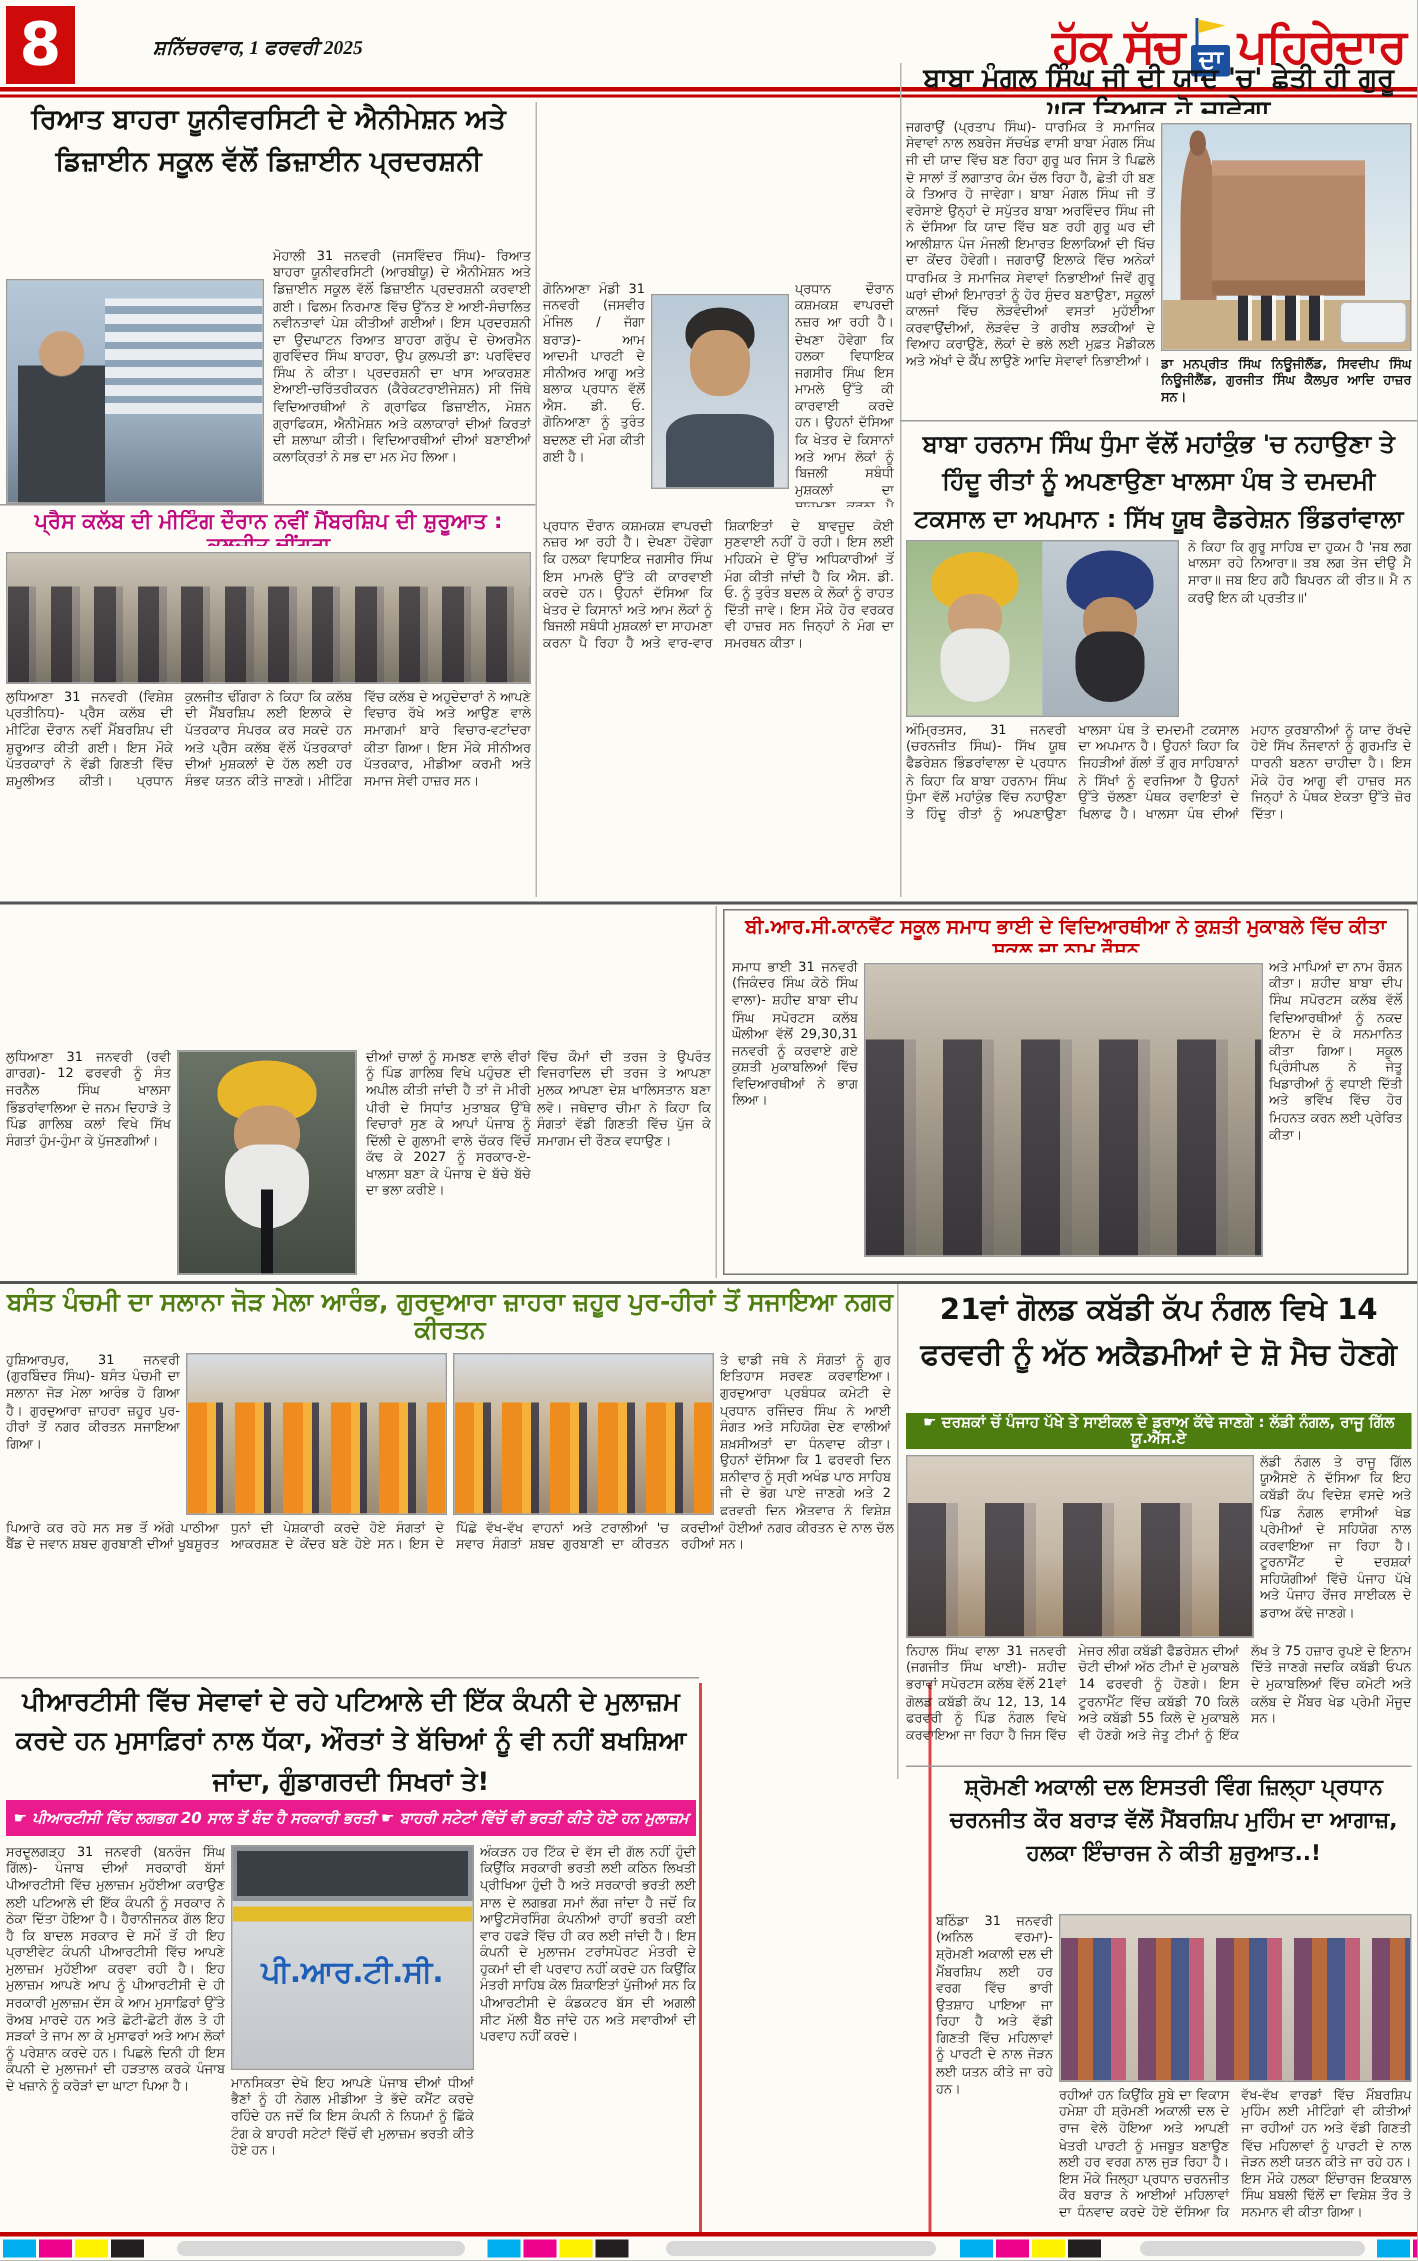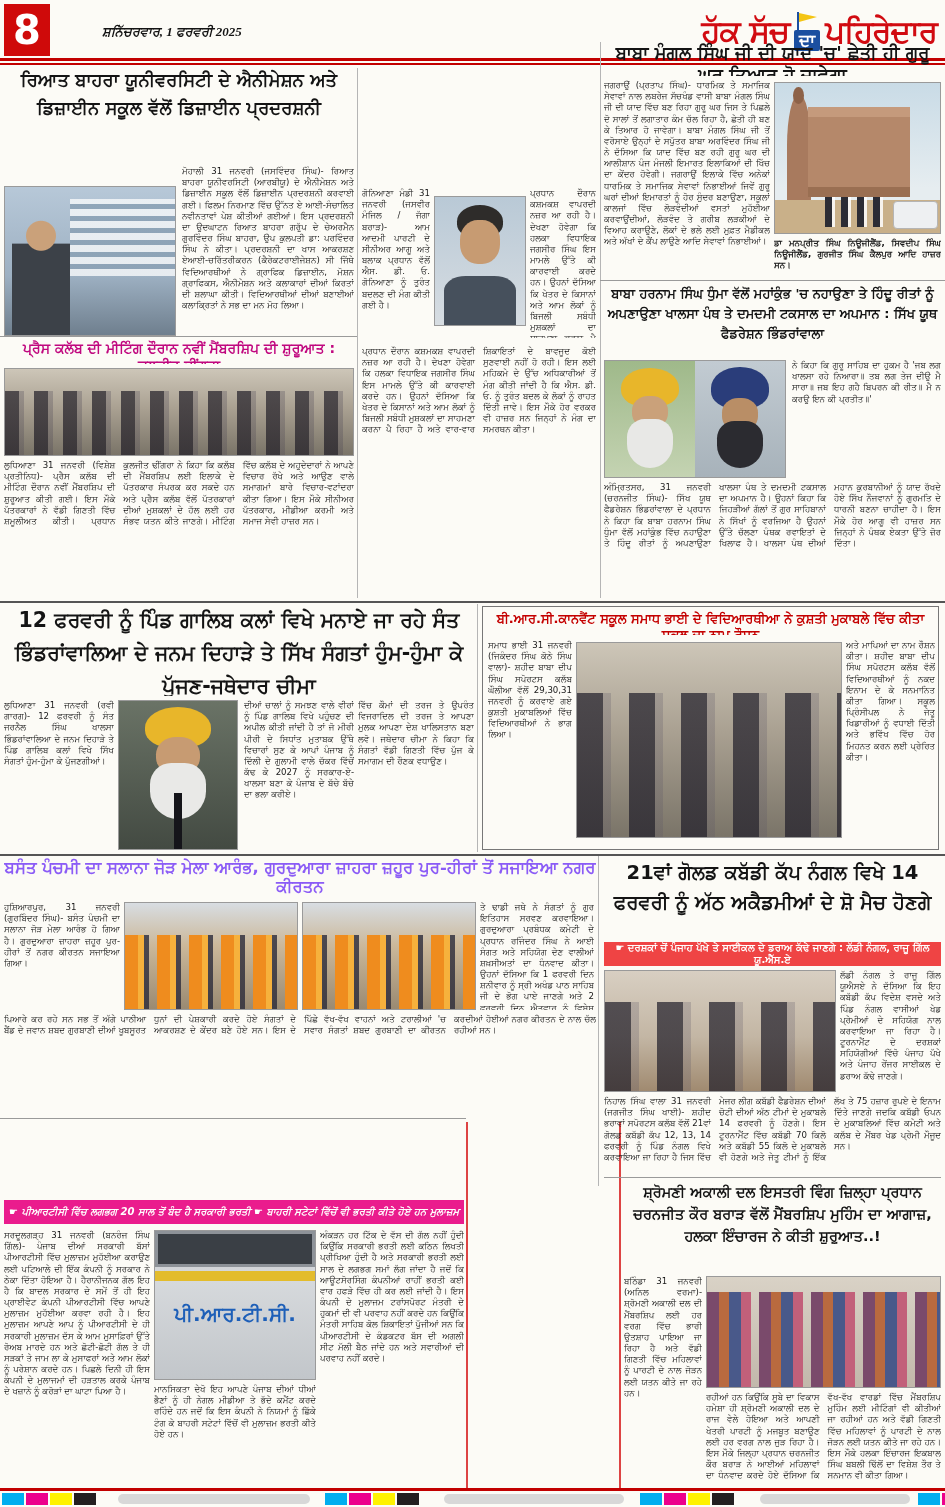--- a/index.html
+++ b/index.html
@@ -133,66 +133,66 @@
   <p class="bt" style="position:absolute;left:604px;top:80px;width:166px;height:198px">ਜਗਰਾਉਂ (ਪ੍ਰਤਾਪ ਸਿੰਘ)- ਧਾਰਮਿਕ ਤੇ ਸਮਾਜਿਕ ਸੇਵਾਵਾਂ ਨਾਲ ਲਬਰੇਜ ਸੱਚਖੰਡ ਵਾਸੀ ਬਾਬਾ ਮੰਗਲ ਸਿੰਘ ਜੀ ਦੀ ਯਾਦ ਵਿੱਚ ਬਣ ਰਿਹਾ ਗੁਰੂ ਘਰ ਜਿਸ ਤੇ ਪਿਛਲੇ ਦੋ ਸਾਲਾਂ ਤੋਂ ਲਗਾਤਾਰ ਕੰਮ ਚੱਲ ਰਿਹਾ ਹੈ, ਛੇਤੀ ਹੀ ਬਣ ਕੇ ਤਿਆਰ ਹੋ ਜਾਵੇਗਾ। ਬਾਬਾ ਮੰਗਲ ਸਿੰਘ ਜੀ ਤੋਂ ਵਰੋਸਾਏ ਉਨ੍ਹਾਂ ਦੇ ਸਪੁੱਤਰ ਬਾਬਾ ਅਰਵਿੰਦਰ ਸਿੰਘ ਜੀ ਨੇ ਦੱਸਿਆ ਕਿ ਯਾਦ ਵਿੱਚ ਬਣ ਰਹੀ ਗੁਰੂ ਘਰ ਦੀ ਆਲੀਸ਼ਾਨ ਪੰਜ ਮੰਜਲੀ ਇਮਾਰਤ ਇਲਾਕਿਆਂ ਦੀ ਖਿੱਚ ਦਾ ਕੇਂਦਰ ਹੋਵੇਗੀ। ਜਗਰਾਉਂ ਇਲਾਕੇ ਵਿੱਚ ਅਨੇਕਾਂ ਧਾਰਮਿਕ ਤੇ ਸਮਾਜਿਕ ਸੇਵਾਵਾਂ ਨਿਭਾਈਆਂ ਜਿਵੇਂ ਗੁਰੂ ਘਰਾਂ ਦੀਆਂ ਇਮਾਰਤਾਂ ਨੂੰ ਹੋਰ ਸੁੰਦਰ ਬਣਾਉਣਾ, ਸਕੂਲਾਂ ਕਾਲਜਾਂ ਵਿੱਚ ਲੋੜਵੰਦੀਆਂ ਵਸਤਾਂ ਮੁਹੱਈਆ ਕਰਵਾਉਂਦੀਆਂ, ਲੋੜਵੰਦ ਤੇ ਗਰੀਬ ਲੜਕੀਆਂ ਦੇ ਵਿਆਹ ਕਰਾਉਣੇ, ਲੋਕਾਂ ਦੇ ਭਲੇ ਲਈ ਮੁਫ਼ਤ ਮੈਡੀਕਲ ਅਤੇ ਅੱਖਾਂ ਦੇ ਕੈਂਪ ਲਾਉਣੇ ਆਦਿ ਸੇਵਾਵਾਂ ਨਿਭਾਈਆਂ।</p>
   <div class="photo" id="ph-gurd" style="left:774px;top:82px;width:167px;height:152px">
     <div class="gd-tower"></div>
     <div class="gd-main"></div>
     <div class="gd-ground"></div>
     <div class="gd-people"></div>
     <div class="gd-car"></div>
   </div>
   <p class="bt" style="position:absolute;left:774px;top:238px;width:167px;height:40px;font-weight:bold">ਡਾ ਮਨਪ੍ਰੀਤ ਸਿੰਘ ਨਿਊਜੀਲੈਂਡ, ਸਿਵਦੀਪ ਸਿੰਘ ਨਿਊਜੀਲੈਂਡ, ਗੁਰਜੀਤ ਸਿੰਘ ਕੈਲਪੁਰ ਆਦਿ ਹਾਜ਼ਰ ਸਨ।</p>
 
-  <h2 class="hl" style="position:absolute;left:604px;top:284px;width:337px;height:72px;font-size:13px;line-height:1.55">ਬਾਬਾ ਹਰਨਾਮ ਸਿੰਘ ਧੁੰਮਾ ਵੱਲੋਂ ਮਹਾਂਕੁੰਭ 'ਚ ਨਹਾਉਣਾ ਤੇ ਹਿੰਦੂ ਰੀਤਾਂ ਨੂੰ ਅਪਣਾਉਣਾ ਖਾਲਸਾ ਪੰਥ ਤੇ ਦਮਦਮੀ ਟਕਸਾਲ ਦਾ ਅਪਮਾਨ : ਸਿੱਖ ਯੂਥ ਫੈਡਰੇਸ਼ਨ ਭਿੰਡਰਾਂਵਾਲਾ</h2>
+  <h2 class="hl" style="position:absolute;left:604px;top:284px;width:337px;height:72px;font-size:16px;line-height:1.55">ਬਾਬਾ ਹਰਨਾਮ ਸਿੰਘ ਧੁੰਮਾ ਵੱਲੋਂ ਮਹਾਂਕੁੰਭ 'ਚ ਨਹਾਉਣਾ ਤੇ ਹਿੰਦੂ ਰੀਤਾਂ ਨੂੰ ਅਪਣਾਉਣਾ ਖਾਲਸਾ ਪੰਥ ਤੇ ਦਮਦਮੀ ਟਕਸਾਲ ਦਾ ਅਪਮਾਨ : ਸਿੱਖ ਯੂਥ ਫੈਡਰੇਸ਼ਨ ਭਿੰਡਰਾਂਵਾਲਾ</h2>
   <div class="photo" style="left:604px;top:360px;width:182px;height:118px;background:#b9c4cc">
     <div class="pf" style="position:absolute;left:0;top:0;width:50%;height:100%;background:linear-gradient(180deg,#9fb98a,#c4d3b2)">
       <span class="turban" style="left:18%;top:6%;width:64%;height:34%;background:#e8b62a"></span>
       <span class="face" style="left:30%;top:30%;width:40%;height:28%;background:#caa17a"></span>
       <span class="beard" style="left:24%;top:50%;width:52%;height:42%;background:#e8e8e6"></span>
     </div>
     <div class="pf" style="position:absolute;left:50%;top:0;width:50%;height:100%;background:linear-gradient(180deg,#c2cbd2,#a7b2ba)">
       <span class="turban" style="left:18%;top:5%;width:64%;height:36%;background:#2a3d7a"></span>
       <span class="face" style="left:30%;top:32%;width:40%;height:28%;background:#b98e66"></span>
       <span class="beard" style="left:24%;top:52%;width:52%;height:40%;background:#2b2b30"></span>
     </div>
   </div>
   <p class="bt" style="position:absolute;left:792px;top:360px;width:149px;height:118px">ਨੇ ਕਿਹਾ ਕਿ ਗੁਰੂ ਸਾਹਿਬ ਦਾ ਹੁਕਮ ਹੈ 'ਜਬ ਲਗ ਖਾਲਸਾ ਰਹੇ ਨਿਆਰਾ॥ ਤਬ ਲਗ ਤੇਜ ਦੀਉ ਮੈ ਸਾਰਾ॥ ਜਬ ਇਹ ਗਹੈ ਬਿਪਰਨ ਕੀ ਰੀਤ॥ ਮੈ ਨ ਕਰਉ ਇਨ ਕੀ ਪ੍ਰਤੀਤ॥'</p>
   <p class="bt cols3" style="position:absolute;left:604px;top:482px;width:337px;height:114px">ਅੰਮ੍ਰਿਤਸਰ, 31 ਜਨਵਰੀ (ਚਰਨਜੀਤ ਸਿੰਘ)- ਸਿੱਖ ਯੂਥ ਫੈਡਰੇਸ਼ਨ ਭਿੰਡਰਾਂਵਾਲਾ ਦੇ ਪ੍ਰਧਾਨ ਨੇ ਕਿਹਾ ਕਿ ਬਾਬਾ ਹਰਨਾਮ ਸਿੰਘ ਧੁੰਮਾ ਵੱਲੋਂ ਮਹਾਂਕੁੰਭ ਵਿੱਚ ਨਹਾਉਣਾ ਤੇ ਹਿੰਦੂ ਰੀਤਾਂ ਨੂੰ ਅਪਣਾਉਣਾ ਖਾਲਸਾ ਪੰਥ ਤੇ ਦਮਦਮੀ ਟਕਸਾਲ ਦਾ ਅਪਮਾਨ ਹੈ। ਉਹਨਾਂ ਕਿਹਾ ਕਿ ਜਿਹੜੀਆਂ ਗੱਲਾਂ ਤੋਂ ਗੁਰ ਸਾਹਿਬਾਨਾਂ ਨੇ ਸਿੱਖਾਂ ਨੂੰ ਵਰਜਿਆ ਹੈ ਉਹਨਾਂ ਉੱਤੇ ਚੱਲਣਾ ਪੰਥਕ ਰਵਾਇਤਾਂ ਦੇ ਖਿਲਾਫ ਹੈ। ਖਾਲਸਾ ਪੰਥ ਦੀਆਂ ਮਹਾਨ ਕੁਰਬਾਨੀਆਂ ਨੂੰ ਯਾਦ ਰੱਖਦੇ ਹੋਏ ਸਿੱਖ ਨੌਜਵਾਨਾਂ ਨੂੰ ਗੁਰਮਤਿ ਦੇ ਧਾਰਨੀ ਬਣਨਾ ਚਾਹੀਦਾ ਹੈ। ਇਸ ਮੌਕੇ ਹੋਰ ਆਗੂ ਵੀ ਹਾਜ਼ਰ ਸਨ ਜਿਨ੍ਹਾਂ ਨੇ ਪੰਥਕ ਏਕਤਾ ਉੱਤੇ ਜ਼ੋਰ ਦਿੱਤਾ।</p>
 
-  <h2 class="hl" style="position:absolute;left:4px;top:604px;width:470px;height:92px;font-size:20.5px;line-height:1.6">12 ਫਰਵਰੀ ਨੂੰ ਪਿੰਡ ਗਾਲਿਬ ਕਲਾਂ ਵਿਖੇ ਮਨਾਏ ਜਾ ਰਹੇ ਸੰਤ ਭਿੰਡਰਾਂਵਾਲਿਆ ਦੇ ਜਨਮ ਦਿਹਾੜੇ ਤੇ ਸਿੱਖ ਸੰਗਤਾਂ ਹੁੰਮ-ਹੁੰਮਾ ਕੇ ਪੁੱਜਣ-ਜਥੇਦਾਰ ਚੀਮਾ</h2>
   <p class="bt" style="position:absolute;left:4px;top:700px;width:110px;height:150px">ਲੁਧਿਆਣਾ 31 ਜਨਵਰੀ (ਰਵੀ ਗਾਰਗ)- 12 ਫਰਵਰੀ ਨੂੰ ਸੰਤ ਜਰਨੈਲ ਸਿੰਘ ਖਾਲਸਾ ਭਿੰਡਰਾਂਵਾਲਿਆ ਦੇ ਜਨਮ ਦਿਹਾੜੇ ਤੇ ਪਿੰਡ ਗਾਲਿਬ ਕਲਾਂ ਵਿਖੇ ਸਿੱਖ ਸੰਗਤਾਂ ਹੁੰਮ-ਹੁੰਮਾ ਕੇ ਪੁੱਜਣਗੀਆਂ।</p>
   <div class="photo pf" style="left:118px;top:700px;width:120px;height:150px;background:linear-gradient(180deg,#6a7366,#434a42)">
     <span class="turban" style="left:22%;top:4%;width:56%;height:28%;background:#e8b62a"></span>
     <span class="face" style="left:31%;top:24%;width:38%;height:26%;background:#c79b72"></span>
     <span class="beard" style="left:26%;top:42%;width:48%;height:38%;background:#e9e9e7"></span>
     <span style="position:absolute;left:47%;top:62%;width:6%;height:38%;background:#15151a"></span>
   </div>
   <p class="bt" style="position:absolute;left:244px;top:700px;width:110px;height:150px">ਦੀਆਂ ਚਾਲਾਂ ਨੂੰ ਸਮਝਣ ਵਾਲੇ ਵੀਰਾਂ ਨੂੰ ਪਿੰਡ ਗਾਲਿਬ ਵਿਖੇ ਪਹੁੰਚਣ ਦੀ ਅਪੀਲ ਕੀਤੀ ਜਾਂਦੀ ਹੈ ਤਾਂ ਜੋ ਮੀਰੀ ਪੀਰੀ ਦੇ ਸਿਧਾਂਤ ਮੁਤਾਬਕ ਉੱਥੇ ਵਿਚਾਰਾਂ ਸੁਣ ਕੇ ਆਪਾਂ ਪੰਜਾਬ ਨੂੰ ਦਿੱਲੀ ਦੇ ਗੁਲਾਮੀ ਵਾਲੇ ਚੱਕਰ ਵਿੱਚੋਂ ਕੱਢ ਕੇ 2027 ਨੂੰ ਸਰਕਾਰ-ਏ-ਖਾਲਸਾ ਬਣਾ ਕੇ ਪੰਜਾਬ ਦੇ ਬੱਚੇ ਬੱਚੇ ਦਾ ਭਲਾ ਕਰੀਏ।</p>
   <p class="bt" style="position:absolute;left:358px;top:700px;width:116px;height:150px">ਵਿੱਚ ਕੌਮਾਂ ਦੀ ਤਰਜ ਤੇ ਉਪਰੰਤ ਵਿਜਰਾਦਿਲ ਦੀ ਤਰਜ ਤੇ ਆਪਣਾ ਮੁਲਕ ਆਪਣਾ ਦੇਸ਼ ਖਾਲਿਸਤਾਨ ਬਣਾ ਲਵੋ। ਜਥੇਦਾਰ ਚੀਮਾ ਨੇ ਕਿਹਾ ਕਿ ਸੰਗਤਾਂ ਵੱਡੀ ਗਿਣਤੀ ਵਿੱਚ ਪੁੱਜ ਕੇ ਸਮਾਗਮ ਦੀ ਰੌਣਕ ਵਧਾਉਣ।</p>
 
   <div style="position:absolute;left:482px;top:606px;width:457px;height:244px;border:1px solid #777;box-sizing:border-box"></div>
   <h2 class="hl" style="position:absolute;left:486px;top:611px;width:449px;height:24px;font-size:13px;color:#c40000">ਬੀ.ਆਰ.ਸੀ.ਕਾਨਵੈਂਟ ਸਕੂਲ ਸਮਾਧ ਭਾਈ ਦੇ ਵਿਦਿਆਰਥੀਆ ਨੇ ਕੁਸ਼ਤੀ ਮੁਕਾਬਲੇ ਵਿੱਚ ਕੀਤਾ ਸਕੂਲ ਦਾ ਨਾਮ ਰੌਸ਼ਨ</h2>
   <p class="bt" style="position:absolute;left:488px;top:640px;width:84px;height:204px">ਸਮਾਧ ਭਾਈ 31 ਜਨਵਰੀ (ਜਿਕੰਦਰ ਸਿੰਘ ਕੋਠੇ ਸਿੰਘ ਵਾਲਾ)- ਸ਼ਹੀਦ ਬਾਬਾ ਦੀਪ ਸਿੰਘ ਸਪੋਰਟਸ ਕਲੱਬ ਘੌਲੀਆ ਵੱਲੋਂ 29,30,31 ਜਨਵਰੀ ਨੂੰ ਕਰਵਾਏ ਗਏ ਕੁਸ਼ਤੀ ਮੁਕਾਬਲਿਆਂ ਵਿੱਚ ਵਿਦਿਆਰਥੀਆਂ ਨੇ ਭਾਗ ਲਿਆ।</p>
   <div class="photo crowd crowd-wide" style="left:576px;top:642px;width:266px;height:196px"></div>
   <p class="bt" style="position:absolute;left:846px;top:640px;width:89px;height:204px">ਅਤੇ ਮਾਪਿਆਂ ਦਾ ਨਾਮ ਰੌਸ਼ਨ ਕੀਤਾ। ਸ਼ਹੀਦ ਬਾਬਾ ਦੀਪ ਸਿੰਘ ਸਪੋਰਟਸ ਕਲੱਬ ਵੱਲੋਂ ਵਿਦਿਆਰਥੀਆਂ ਨੂੰ ਨਕਦ ਇਨਾਮ ਦੇ ਕੇ ਸਨਮਾਨਿਤ ਕੀਤਾ ਗਿਆ। ਸਕੂਲ ਪ੍ਰਿੰਸੀਪਲ ਨੇ ਜੇਤੂ ਖਿਡਾਰੀਆਂ ਨੂੰ ਵਧਾਈ ਦਿੱਤੀ ਅਤੇ ਭਵਿੱਖ ਵਿੱਚ ਹੋਰ ਮਿਹਨਤ ਕਰਨ ਲਈ ਪ੍ਰੇਰਿਤ ਕੀਤਾ।</p>
 
-  <h2 class="hl" style="position:absolute;left:4px;top:858px;width:592px;height:38px;font-size:16.5px;color:#8b5cf6">ਬਸੰਤ ਪੰਚਮੀ ਦਾ ਸਲਾਨਾ ਜੋੜ ਮੇਲਾ ਆਰੰਭ, ਗੁਰਦੁਆਰਾ ਜ਼ਾਹਰਾ ਜ਼ਹੂਰ ਪੁਰ-ਹੀਰਾਂ ਤੋਂ ਸਜਾਇਆ ਨਗਰ ਕੀਰਤਨ</h2>
+  <h2 class="hl" style="position:absolute;left:4px;top:858px;width:592px;height:38px;font-size:16.5px;color:#4d7c0f">ਬਸੰਤ ਪੰਚਮੀ ਦਾ ਸਲਾਨਾ ਜੋੜ ਮੇਲਾ ਆਰੰਭ, ਗੁਰਦੁਆਰਾ ਜ਼ਾਹਰਾ ਜ਼ਹੂਰ ਪੁਰ-ਹੀਰਾਂ ਤੋਂ ਸਜਾਇਆ ਨਗਰ ਕੀਰਤਨ</h2>
   <p class="bt" style="position:absolute;left:4px;top:902px;width:116px;height:108px">ਹੁਸ਼ਿਆਰਪੁਰ, 31 ਜਨਵਰੀ (ਗੁਰਬਿੰਦਰ ਸਿੰਘ)- ਬਸੰਤ ਪੰਚਮੀ ਦਾ ਸਲਾਨਾ ਜੋੜ ਮੇਲਾ ਆਰੰਭ ਹੋ ਗਿਆ ਹੈ। ਗੁਰਦੁਆਰਾ ਜ਼ਾਹਰਾ ਜ਼ਹੂਰ ਪੁਰ-ਹੀਰਾਂ ਤੋਂ ਨਗਰ ਕੀਰਤਨ ਸਜਾਇਆ ਗਿਆ।</p>
   <div class="photo crowd-orange" style="left:124px;top:902px;width:174px;height:108px"></div>
   <div class="photo crowd-orange" style="left:302px;top:902px;width:174px;height:108px"></div>
   <p class="bt" style="position:absolute;left:480px;top:902px;width:114px;height:108px">ਤੇ ਢਾਡੀ ਜਥੇ ਨੇ ਸੰਗਤਾਂ ਨੂੰ ਗੁਰ ਇਤਿਹਾਸ ਸਰਵਣ ਕਰਵਾਇਆ। ਗੁਰਦੁਆਰਾ ਪ੍ਰਬੰਧਕ ਕਮੇਟੀ ਦੇ ਪ੍ਰਧਾਨ ਰਜਿੰਦਰ ਸਿੰਘ ਨੇ ਆਈ ਸੰਗਤ ਅਤੇ ਸਹਿਯੋਗ ਦੇਣ ਵਾਲੀਆਂ ਸ਼ਖ਼ਸੀਅਤਾਂ ਦਾ ਧੰਨਵਾਦ ਕੀਤਾ। ਉਹਨਾਂ ਦੱਸਿਆ ਕਿ 1 ਫਰਵਰੀ ਦਿਨ ਸ਼ਨੀਵਾਰ ਨੂੰ ਸ੍ਰੀ ਅਖੰਡ ਪਾਠ ਸਾਹਿਬ ਜੀ ਦੇ ਭੋਗ ਪਾਏ ਜਾਣਗੇ ਅਤੇ 2 ਫਰਵਰੀ ਦਿਨ ਐਤਵਾਰ ਨੂੰ ਵਿਸ਼ੇਸ਼ ਕੀਰਤਨ ਸਮਾਗਮ ਹੋਣਗੇ ਜਿਨ੍ਹਾਂ ਵਿੱਚ ਉੱਚੇਰੇ ਜੱਥੇ ਤੇ ਪੰਥ ਪ੍ਰਸਿੱਧ ਢਾਡੀ ਸੰਗਤਾਂ ਹਾਜ਼ਰ ਸਨ।</p>
   <p class="bt cols4" style="position:absolute;left:4px;top:1014px;width:592px;height:100px">ਪਿਆਰੇ ਕਰ ਰਹੇ ਸਨ ਸਭ ਤੋਂ ਅੱਗੇ ਪਾਠੀਆ ਬੈਂਡ ਦੇ ਜਵਾਨ ਸ਼ਬਦ ਗੁਰਬਾਣੀ ਦੀਆਂ ਖੂਬਸੂਰਤ ਧੁਨਾਂ ਦੀ ਪੇਸ਼ਕਾਰੀ ਕਰਦੇ ਹੋਏ ਸੰਗਤਾਂ ਦੇ ਆਕਰਸ਼ਣ ਦੇ ਕੇਂਦਰ ਬਣੇ ਹੋਏ ਸਨ। ਇਸ ਦੇ ਪਿੱਛੇ ਵੱਖ-ਵੱਖ ਵਾਹਨਾਂ ਅਤੇ ਟਰਾਲੀਆਂ 'ਚ ਸਵਾਰ ਸੰਗਤਾਂ ਸ਼ਬਦ ਗੁਰਬਾਣੀ ਦਾ ਕੀਰਤਨ ਕਰਦੀਆਂ ਹੋਈਆਂ ਨਗਰ ਕੀਰਤਨ ਦੇ ਨਾਲ ਚੱਲ ਰਹੀਆਂ ਸਨ।</p>
 
   <h2 class="hl" style="position:absolute;left:604px;top:858px;width:337px;height:82px;font-size:19.5px;line-height:1.55">21ਵਾਂ ਗੋਲਡ ਕਬੱਡੀ ਕੱਪ ਨੰਗਲ ਵਿਖੇ 14 ਫਰਵਰੀ ਨੂੰ ਅੱਠ ਅਕੈਡਮੀਆਂ ਦੇ ਸ਼ੋ ਮੈਚ ਹੋਣਗੇ</h2>
-  <div class="band" style="left:604px;top:942px;width:337px;height:24px;background:#ef4444;color:#fff;font-size:10px">☛ ਦਰਸ਼ਕਾਂ ਚੋਂ ਪੰਜਾਹ ਪੱਖੇ ਤੇ ਸਾਈਕਲ ਦੇ ਡਰਾਅ ਕੱਢੇ ਜਾਣਗੇ : ਲੱਡੀ ਨੰਗਲ, ਰਾਜੂ ਗਿੱਲ ਯੂ.ਐੱਸ.ਏ</div>
+  <div class="band" style="left:604px;top:942px;width:337px;height:24px;background:#4d7c0f;color:#fff;font-size:10px">☛ ਦਰਸ਼ਕਾਂ ਚੋਂ ਪੰਜਾਹ ਪੱਖੇ ਤੇ ਸਾਈਕਲ ਦੇ ਡਰਾਅ ਕੱਢੇ ਜਾਣਗੇ : ਲੱਡੀ ਨੰਗਲ, ਰਾਜੂ ਗਿੱਲ ਯੂ.ਐੱਸ.ਏ</div>
   <div class="photo crowd crowd-wide" style="left:604px;top:970px;width:232px;height:122px;background:linear-gradient(180deg,#d8cfc2 0%,#c3b6a4 55%,#a08a70 100%)"></div>
   <p class="bt" style="position:absolute;left:840px;top:970px;width:101px;height:122px">ਲੱਡੀ ਨੰਗਲ ਤੇ ਰਾਜੂ ਗਿੱਲ ਯੂਐਸਏ ਨੇ ਦੱਸਿਆ ਕਿ ਇਹ ਕਬੱਡੀ ਕੱਪ ਵਿਦੇਸ਼ ਵਸਦੇ ਅਤੇ ਪਿੰਡ ਨੰਗਲ ਵਾਸੀਆਂ ਖੇਡ ਪ੍ਰੇਮੀਆਂ ਦੇ ਸਹਿਯੋਗ ਨਾਲ ਕਰਵਾਇਆ ਜਾ ਰਿਹਾ ਹੈ। ਟੂਰਨਾਮੈਂਟ ਦੇ ਦਰਸ਼ਕਾਂ ਸਹਿਯੋਗੀਆਂ ਵਿੱਚੋ ਪੰਜਾਹ ਪੱਖੇ ਅਤੇ ਪੰਜਾਹ ਰੇਂਜਰ ਸਾਈਕਲ ਦੇ ਡਰਾਅ ਕੱਢੇ ਜਾਣਗੇ।</p>
   <p class="bt cols3" style="position:absolute;left:604px;top:1096px;width:337px;height:78px">ਨਿਹਾਲ ਸਿੰਘ ਵਾਲਾ 31 ਜਨਵਰੀ (ਜਗਜੀਤ ਸਿੰਘ ਖਾਈ)- ਸ਼ਹੀਦ ਭਰਾਵਾਂ ਸਪੋਰਟਸ ਕਲੱਬ ਵੱਲੋਂ 21ਵਾਂ ਗੋਲਡ ਕਬੱਡੀ ਕੱਪ 12, 13, 14 ਫਰਵਰੀ ਨੂੰ ਪਿੰਡ ਨੰਗਲ ਵਿਖੇ ਕਰਵਾਇਆ ਜਾ ਰਿਹਾ ਹੈ ਜਿਸ ਵਿੱਚ ਮੇਜਰ ਲੀਗ ਕਬੱਡੀ ਫੈਡਰੇਸ਼ਨ ਦੀਆਂ ਚੋਟੀ ਦੀਆਂ ਅੱਠ ਟੀਮਾਂ ਦੇ ਮੁਕਾਬਲੇ 14 ਫਰਵਰੀ ਨੂੰ ਹੋਣਗੇ। ਇਸ ਟੂਰਨਾਮੈਂਟ ਵਿੱਚ ਕਬੱਡੀ 70 ਕਿਲੋ ਅਤੇ ਕਬੱਡੀ 55 ਕਿਲੋ ਦੇ ਮੁਕਾਬਲੇ ਵੀ ਹੋਣਗੇ ਅਤੇ ਜੇਤੂ ਟੀਮਾਂ ਨੂੰ ਇੱਕ ਲੱਖ ਤੇ 75 ਹਜ਼ਾਰ ਰੁਪਏ ਦੇ ਇਨਾਮ ਦਿੱਤੇ ਜਾਣਗੇ ਜਦਕਿ ਕਬੱਡੀ ਓਪਨ ਦੇ ਮੁਕਾਬਲਿਆਂ ਵਿੱਚ ਕਮੇਟੀ ਅਤੇ ਕਲੱਬ ਦੇ ਮੈਂਬਰ ਖੇਡ ਪ੍ਰੇਮੀ ਮੌਜੂਦ ਸਨ।</p>
 
+  <h2 class="hl" style="position:absolute;left:4px;top:1122px;width:460px;height:76px;font-size:17px;line-height:1.55">ਪੀਆਰਟੀਸੀ ਵਿੱਚ ਸੇਵਾਵਾਂ ਦੇ ਰਹੇ ਪਟਿਆਲੇ ਦੀ ਇੱਕ ਕੰਪਨੀ ਦੇ ਮੁਲਾਜ਼ਮ ਕਰਦੇ ਹਨ ਮੁਸਾਫ਼ਿਰਾਂ ਨਾਲ ਧੱਕਾ, ਔਰਤਾਂ ਤੇ ਬੱਚਿਆਂ ਨੂੰ ਵੀ ਨਹੀਂ ਬਖਸ਼ਿਆ ਜਾਂਦਾ, ਗੁੰਡਾਗਰਦੀ ਸਿਖਰਾਂ ਤੇ!</h2>
   <div class="band" style="left:4px;top:1200px;width:460px;height:24px;background:#ea1c8d;color:#fff;font-size:10px;font-style:italic">☛ ਪੀਆਰਟੀਸੀ ਵਿੱਚ ਲਗਭਗ 20 ਸਾਲ ਤੋਂ ਬੰਦ ਹੈ ਸਰਕਾਰੀ ਭਰਤੀ ☛ ਬਾਹਰੀ ਸਟੇਟਾਂ ਵਿੱਚੋਂ ਵੀ ਭਰਤੀ ਕੀਤੇ ਹੋਏ ਹਨ ਮੁਲਾਜ਼ਮ</div>
   <p class="bt" style="position:absolute;left:4px;top:1230px;width:146px;height:256px">ਸਰਦੂਲਗੜ੍ਹ 31 ਜਨਵਰੀ (ਬਨਰੰਜ ਸਿੰਘ ਗਿੱਲ)- ਪੰਜਾਬ ਦੀਆਂ ਸਰਕਾਰੀ ਬੱਸਾਂ ਪੀਆਰਟੀਸੀ ਵਿੱਚ ਮੁਲਾਜ਼ਮ ਮੁਹੱਈਆ ਕਰਾਉਣ ਲਈ ਪਟਿਆਲੇ ਦੀ ਇੱਕ ਕੰਪਨੀ ਨੂੰ ਸਰਕਾਰ ਨੇ ਠੇਕਾ ਦਿੱਤਾ ਹੋਇਆ ਹੈ। ਹੈਰਾਨੀਜਨਕ ਗੱਲ ਇਹ ਹੈ ਕਿ ਬਾਦਲ ਸਰਕਾਰ ਦੇ ਸਮੇਂ ਤੋਂ ਹੀ ਇਹ ਪ੍ਰਾਈਵੇਟ ਕੰਪਨੀ ਪੀਆਰਟੀਸੀ ਵਿੱਚ ਆਪਣੇ ਮੁਲਾਜ਼ਮ ਮੁਹੱਈਆ ਕਰਵਾ ਰਹੀ ਹੈ। ਇਹ ਮੁਲਾਜ਼ਮ ਆਪਣੇ ਆਪ ਨੂੰ ਪੀਆਰਟੀਸੀ ਦੇ ਹੀ ਸਰਕਾਰੀ ਮੁਲਾਜ਼ਮ ਦੱਸ ਕੇ ਆਮ ਮੁਸਾਫ਼ਿਰਾਂ ਉੱਤੇ ਰੋਅਬ ਮਾਰਦੇ ਹਨ ਅਤੇ ਛੋਟੀ-ਛੋਟੀ ਗੱਲ ਤੇ ਹੀ ਸੜਕਾਂ ਤੇ ਜਾਮ ਲਾ ਕੇ ਮੁਸਾਫਰਾਂ ਅਤੇ ਆਮ ਲੋਕਾਂ ਨੂੰ ਪਰੇਸ਼ਾਨ ਕਰਦੇ ਹਨ। ਪਿਛਲੇ ਦਿਨੀ ਹੀ ਇਸ ਕੰਪਨੀ ਦੇ ਮੁਲਾਜਮਾਂ ਦੀ ਹੜਤਾਲ ਕਰਕੇ ਪੰਜਾਬ ਦੇ ਖਜ਼ਾਨੇ ਨੂੰ ਕਰੋੜਾਂ ਦਾ ਘਾਟਾ ਪਿਆ ਹੈ।</p>
   <div class="photo" id="ph-bus" style="left:154px;top:1230px;width:162px;height:150px">
     <div class="bus-win"></div>
     <div class="bus-stripe"></div>
     <div class="bus-label">ਪੀ.ਆਰ.ਟੀ.ਸੀ.</div>
   </div>
   <p class="bt" style="position:absolute;left:154px;top:1384px;width:162px;height:102px">ਮਾਨਸਿਕਤਾ ਦੇਖੋ ਇਹ ਆਪਣੇ ਪੰਜਾਬ ਦੀਆਂ ਧੀਆਂ ਭੈਣਾਂ ਨੂੰ ਹੀ ਨੇਗਲ ਮੀਡੀਆ ਤੇ ਭੱਦੇ ਕਮੈਂਟ ਕਰਦੇ ਰਹਿੰਦੇ ਹਨ ਜਦੋਂ ਕਿ ਇਸ ਕੰਪਨੀ ਨੇ ਨਿਯਮਾਂ ਨੂੰ ਛਿੱਕੇ ਟੰਗ ਕੇ ਬਾਹਰੀ ਸਟੇਟਾਂ ਵਿੱਚੋਂ ਵੀ ਮੁਲਾਜ਼ਮ ਭਰਤੀ ਕੀਤੇ ਹੋਏ ਹਨ।</p>
   <p class="bt" style="position:absolute;left:320px;top:1230px;width:144px;height:256px">ਅੰਕੜਨ ਹਰ ਟਿੱਕ ਦੇ ਵੱਸ ਦੀ ਗੱਲ ਨਹੀਂ ਹੁੰਦੀ ਕਿਉਂਕਿ ਸਰਕਾਰੀ ਭਰਤੀ ਲਈ ਕਠਿਨ ਲਿਖਤੀ ਪ੍ਰੀਖਿਆ ਹੁੰਦੀ ਹੈ ਅਤੇ ਸਰਕਾਰੀ ਭਰਤੀ ਲਈ ਸਾਲ ਦੇ ਲਗਭਗ ਸਮਾਂ ਲੱਗ ਜਾਂਦਾ ਹੈ ਜਦੋਂ ਕਿ ਆਊਟਸੋਰਸਿੰਗ ਕੰਪਨੀਆਂ ਰਾਹੀਂ ਭਰਤੀ ਕਈ ਵਾਰ ਹਫੜੇ ਵਿੱਚ ਹੀ ਕਰ ਲਈ ਜਾਂਦੀ ਹੈ। ਇਸ ਕੰਪਨੀ ਦੇ ਮੁਲਾਜਮ ਟਰਾਂਸਪੋਰਟ ਮੰਤਰੀ ਦੇ ਹੁਕਮਾਂ ਦੀ ਵੀ ਪਰਵਾਹ ਨਹੀਂ ਕਰਦੇ ਹਨ ਕਿਉਂਕਿ ਮੰਤਰੀ ਸਾਹਿਬ ਕੋਲ ਸ਼ਿਕਾਇਤਾਂ ਪੁੱਜੀਆਂ ਸਨ ਕਿ ਪੀਆਰਟੀਸੀ ਦੇ ਕੰਡਕਟਰ ਬੱਸ ਦੀ ਅਗਲੀ ਸੀਟ ਮੱਲੀ ਬੈਠ ਜਾਂਦੇ ਹਨ ਅਤੇ ਸਵਾਰੀਆਂ ਦੀ ਪਰਵਾਹ ਨਹੀਂ ਕਰਦੇ।</p>
 

